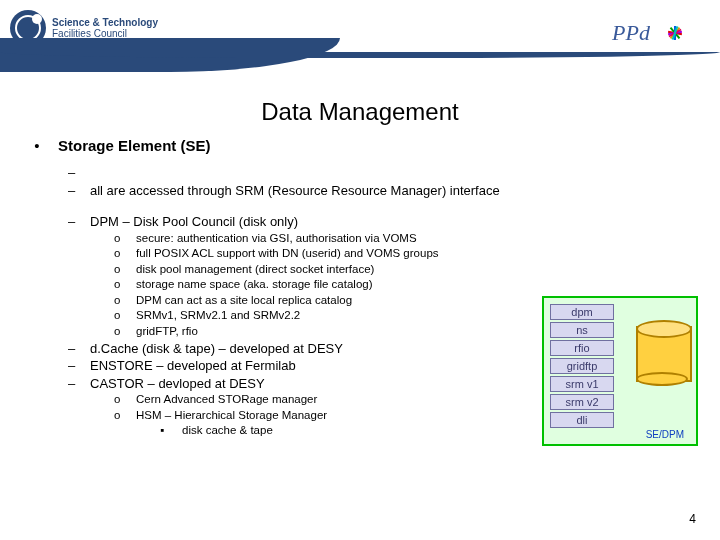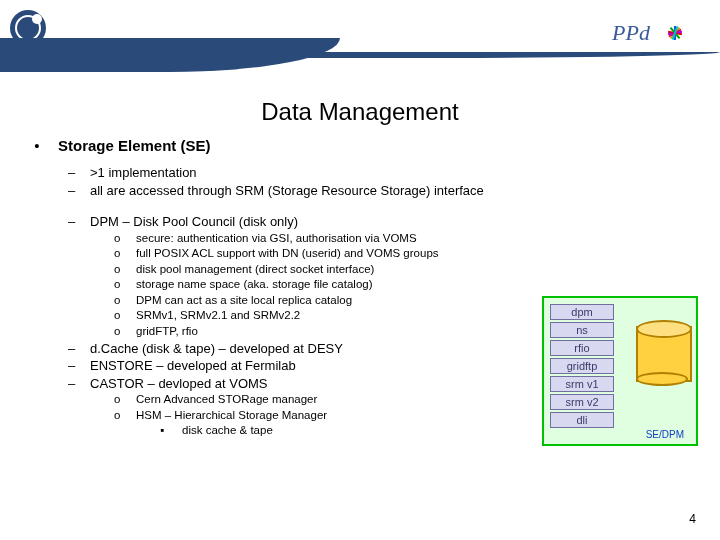--- a/index.html
+++ b/index.html
@@ -39,20 +39,24 @@
   .diagram-label { position: absolute; bottom: 4px; right: 12px; color: #1040c0; font-family: Arial, sans-serif; font-size: 10px; }
   .pagenum { position: absolute; right: 24px; bottom: 14px; font-size: 12px; font-family: Arial, sans-serif; }
   .main-left { width: 510px; }
 </style>
 </head>
 <body>
 
 <div class="header">
   <div class="stfc-logo">
     <div class="stfc-circle"></div>
+    <div class="stfc-text">
+      <div class="top">Science &amp; Technology</div>
+      <div>Facilities Council</div>
+    </div>
   </div>
   <div class="ppd-logo">
     <span class="ppd-text">PPd</span>
     <div class="ppd-burst">
       <span style="background:#e00000;transform:rotate(10deg)"></span>
       <span style="background:#00a000;transform:rotate(50deg)"></span>
       <span style="background:#0060e0;transform:rotate(90deg)"></span>
       <span style="background:#e0a000;transform:rotate(130deg)"></span>
       <span style="background:#a000e0;transform:rotate(170deg)"></span>
       <span style="background:#e00060;transform:rotate(-30deg)"></span>
@@ -65,25 +69,24 @@
 <div class="title">Data Management</div>
 
 <div class="content">
   <div class="lvl1">
     <span class="bullet">•</span>
     <span>Storage Element (SE)</span>
   </div>
   <div class="main-left">
     <div class="lvl2">
         <span class="dash">–</span>
-        <span>&gt;1 implementation</span>
       </div>
     <div class="lvl2">
         <span class="dash">–</span>
-        <span>all are accessed through SRM (Storage Resource Storage) interface</span>
+        <span>all are accessed through SRM (Resource Resource Manager) interface</span>
       </div>
     <div class="lvl2 spaced">
         <span class="dash">–</span>
         <span>DPM – Disk Pool Council (disk only)</span>
       </div>
     <div class="lvl3">
         <span class="circ">o</span>
         <span>secure: authentication via GSI, authorisation via VOMS</span>
       </div>
     <div class="lvl3">
@@ -113,21 +116,21 @@
     <div class="lvl2">
         <span class="dash">–</span>
         <span>d.Cache (disk &amp; tape) – developed at DESY</span>
       </div>
     <div class="lvl2">
         <span class="dash">–</span>
         <span>ENSTORE – developed at Fermilab</span>
       </div>
     <div class="lvl2">
         <span class="dash">–</span>
-        <span>CASTOR – devloped at VOMS</span>
+        <span>CASTOR – devloped at DESY</span>
       </div>
     <div class="lvl3">
         <span class="circ">o</span>
         <span>Cern Advanced STORage manager</span>
       </div>
     <div class="lvl3">
         <span class="circ">o</span>
         <span>HSM – Hierarchical Storage Manager</span>
       </div>
     <div class="lvl4">

